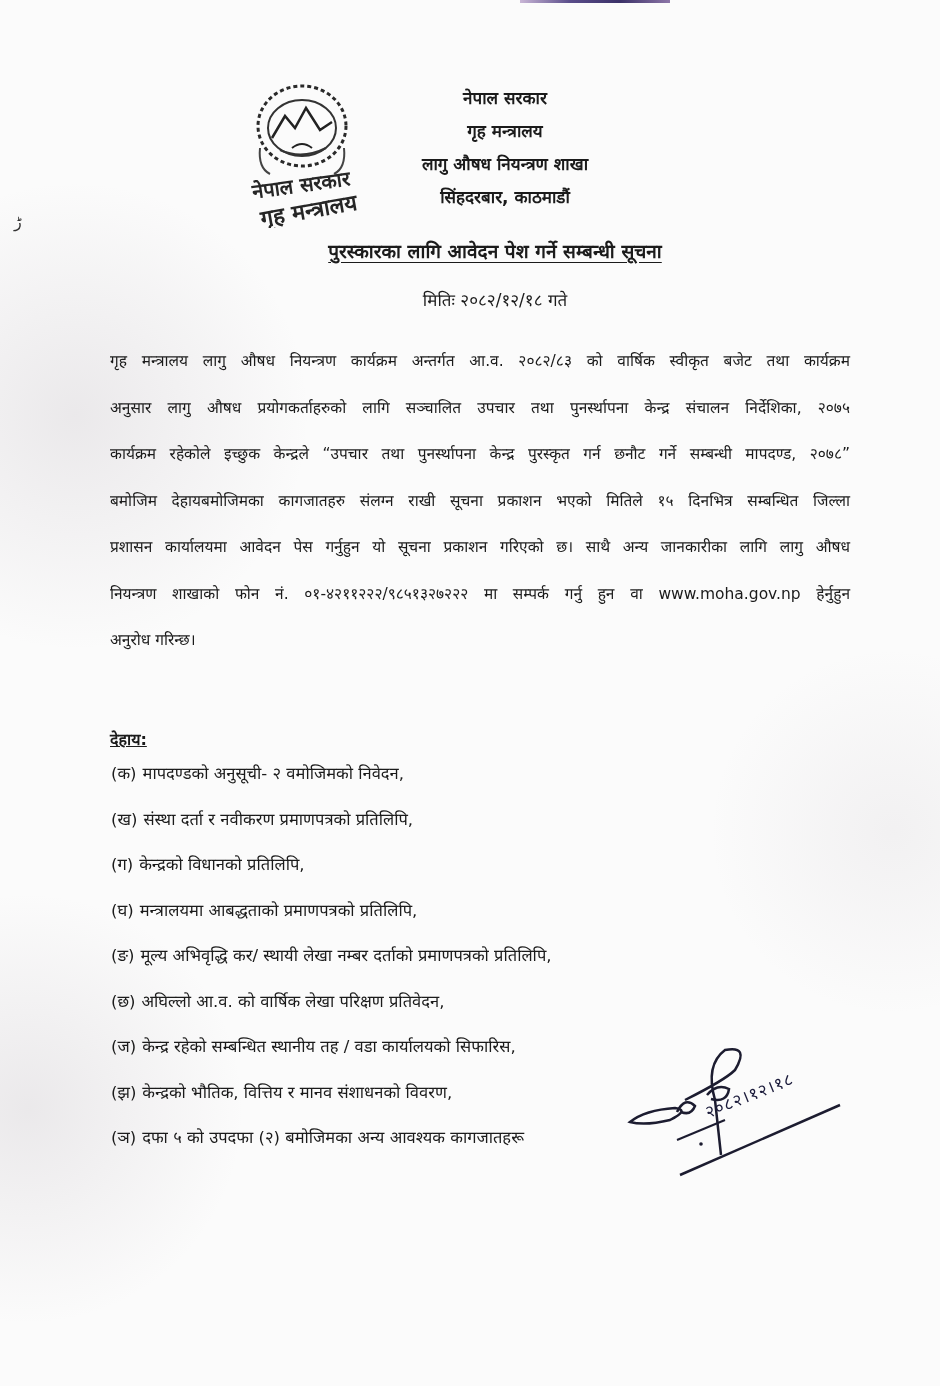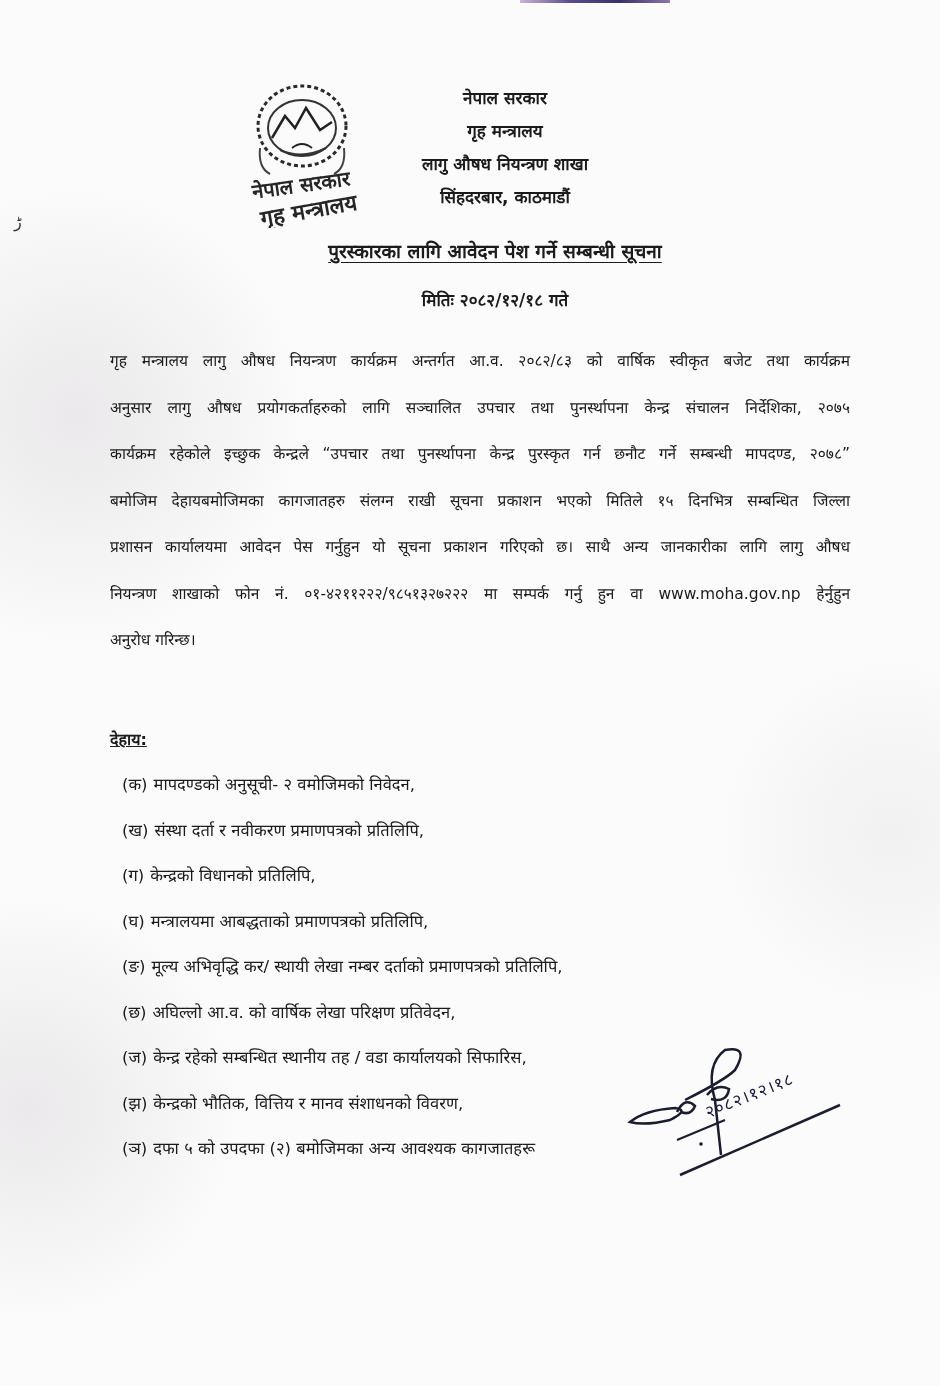--- a/index.html
+++ b/index.html
@@ -62,21 +62,21 @@
     }
     .title span {
       text-decoration: underline;
       text-underline-offset: 4px;
       text-align: right;
     }
     .date {
       position: absolute;
       left: 0; right: 0; top: 288px;
       text-align: center;
-      font-weight: bold;
+      font-weight: normal;
       font-size: 17px;
       padding-left: 50px;
     }
     .body-text {
       position: absolute;
       left: 110px; top: 338px;
       width: 740px;
       font-size: 15.5px;
       line-height: 46.5px;
       text-align: justify;
@@ -94,21 +94,21 @@
       position: absolute;
       left: 110px; top: 728px;
       font-weight: bold;
       font-size: 16px;
       text-decoration: underline;
     }
     .list {
       position: absolute;
       left: 110px; top: 758px;
       list-style: none;
-      margin: 12px; padding: 0;
+      margin: 1px; padding: 0;
       font-size: 16.5px;
     }
     .list li {
       height: 45.5px;
       line-height: 30px;
       white-space: nowrap;
     }
     .list .marker { margin-right: 6px; }
     
     .signature {

